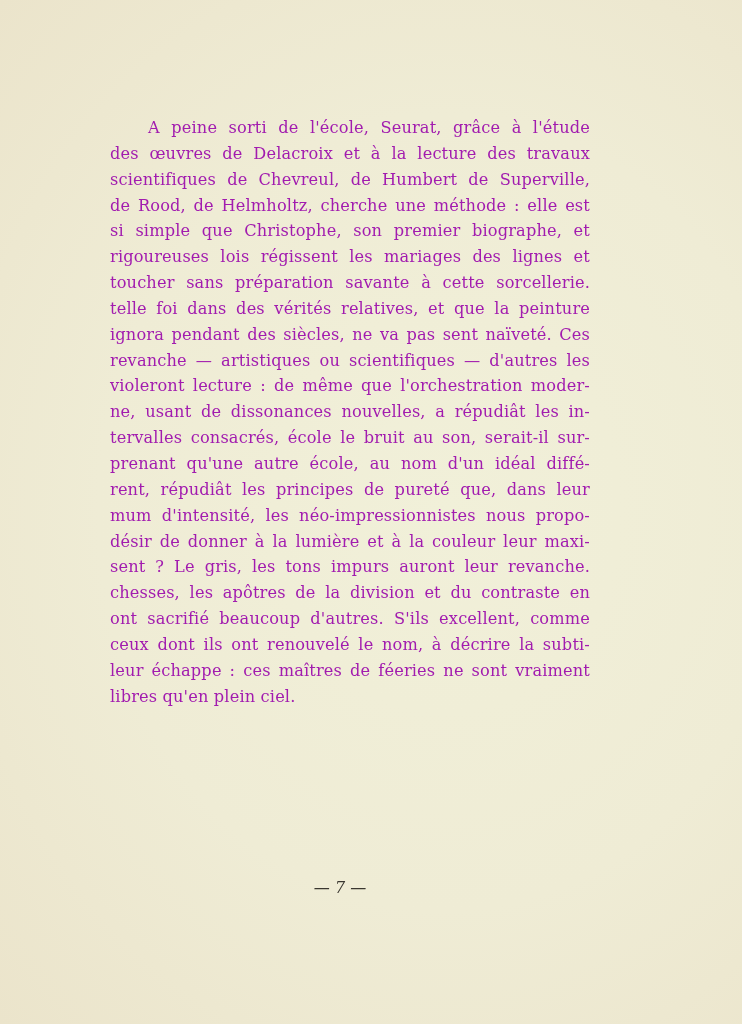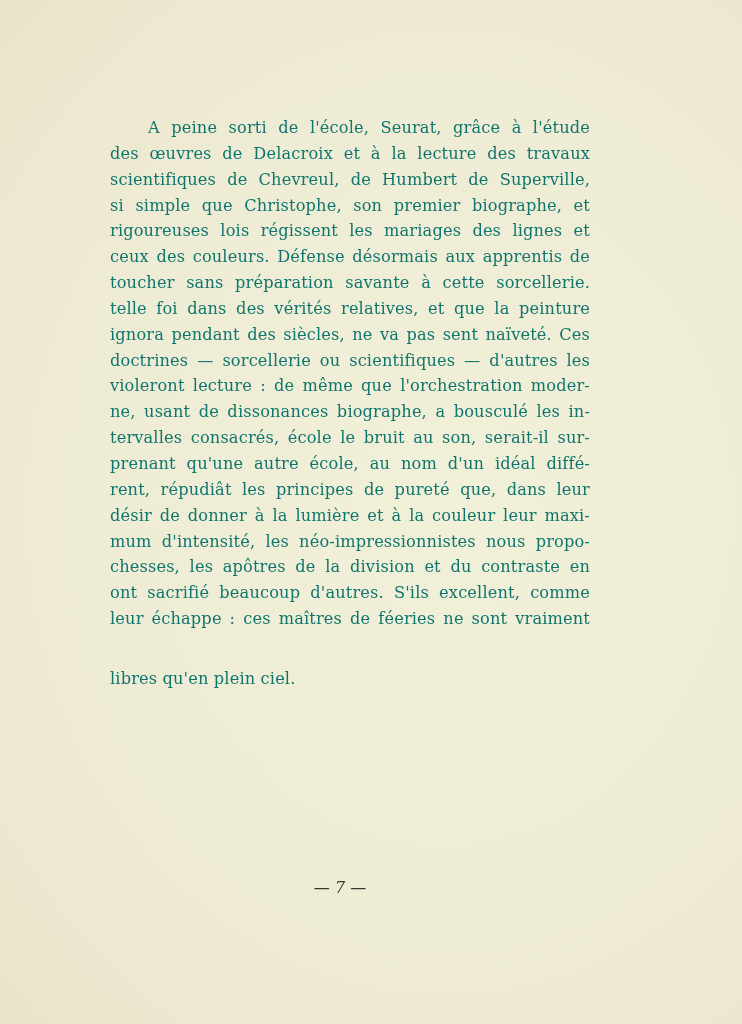--- a/index.html
+++ b/index.html
@@ -7,58 +7,60 @@
     width:742px; height:1024px; overflow:hidden;
     background: radial-gradient(ellipse at 60% 50%, #f1f0d9 0%, #efecd5 55%, #ebe4cb 100%);
     position:relative;
   }
   .page {
     position:absolute; left:0; top:0; width:742px; height:1024px;
   }
   .text-block {
     position:absolute; left:110px; top:115px; width:480px;
     font-family: "DejaVu Serif", "Liberation Serif", serif;
-    font-size:16.2px; line-height:25.85px; color:#0f766e;
+    font-size:16.2px; line-height:25.85px; color:#a21caf;
     letter-spacing:0.15px;
   }
   .line {
     display:block; white-space:nowrap; height:25.85px;
     text-align:justify; text-align-last:justify;
   }
-  .line.last { text-align-last:left;margin-top:34px; }
+  .line.last { text-align-last:left; }
   .line.indent { padding-left:38px; }
   .folio {
     position:absolute; left:300px; top:878px; width:80px; text-align:center;
     font-family: "DejaVu Serif", "Liberation Serif", serif;
     font-size:16px; color:#3a3730; font-style:italic;
   }
 </style>
 </head>
 <body>
 
 <div class="page">
   <div class="text-block">
     <span class="line indent">A peine sorti de l'école, Seurat, grâce à l'étude</span>
     <span class="line">des œuvres de Delacroix et à la lecture des travaux</span>
     <span class="line">scientifiques de Chevreul, de Humbert de Superville,</span>
+    <span class="line">de Rood, de Helmholtz, cherche une méthode : elle est</span>
     <span class="line">si simple que Christophe, son premier biographe, et</span>
     <span class="line">rigoureuses lois régissent les mariages des lignes et</span>
-    <span class="line">ceux des couleurs. Défense désormais aux apprentis de</span>
     <span class="line">toucher sans préparation savante à cette sorcellerie.</span>
 
     <span class="line">telle foi dans des vérités relatives, et que la peinture</span>
     <span class="line">ignora pendant des siècles, ne va pas sent naïveté. Ces</span>
-    <span class="line">doctrines — sorcellerie ou scientifiques — d'autres les</span>
+    <span class="line">revanche — artistiques ou scientifiques — d'autres les</span>
     <span class="line">violeront lecture : de même que l'orchestration moder-</span>
-    <span class="line">ne, usant de dissonances biographe, a bousculé les in-</span>
+    <span class="line">ne, usant de dissonances nouvelles, a répudiât les in-</span>
     <span class="line">tervalles consacrés, école le bruit au son, serait-il sur-</span>
     <span class="line">prenant qu'une autre école, au nom d'un idéal diffé-</span>
     <span class="line">rent, répudiât les principes de pureté que, dans leur</span>
+    <span class="line">mum d'intensité, les néo-impressionnistes nous propo-</span>
     <span class="line">désir de donner à la lumière et à la couleur leur maxi-</span>
-    <span class="line">mum d'intensité, les néo-impressionnistes nous propo-</span>
+    <span class="line">sent ? Le gris, les tons impurs auront leur revanche.</span>
     <span class="line">chesses, les apôtres de la division et du contraste en</span>
     <span class="line">ont sacrifié beaucoup d'autres. S'ils excellent, comme</span>
+    <span class="line">ceux dont ils ont renouvelé le nom, à décrire la subti-</span>
     <span class="line">leur échappe : ces maîtres de féeries ne sont vraiment</span>
     <span class="line last">libres qu'en plein ciel.</span>
   </div>
 
   <div class="folio">— 7 —</div>
 </div>
 
 </body></html>

